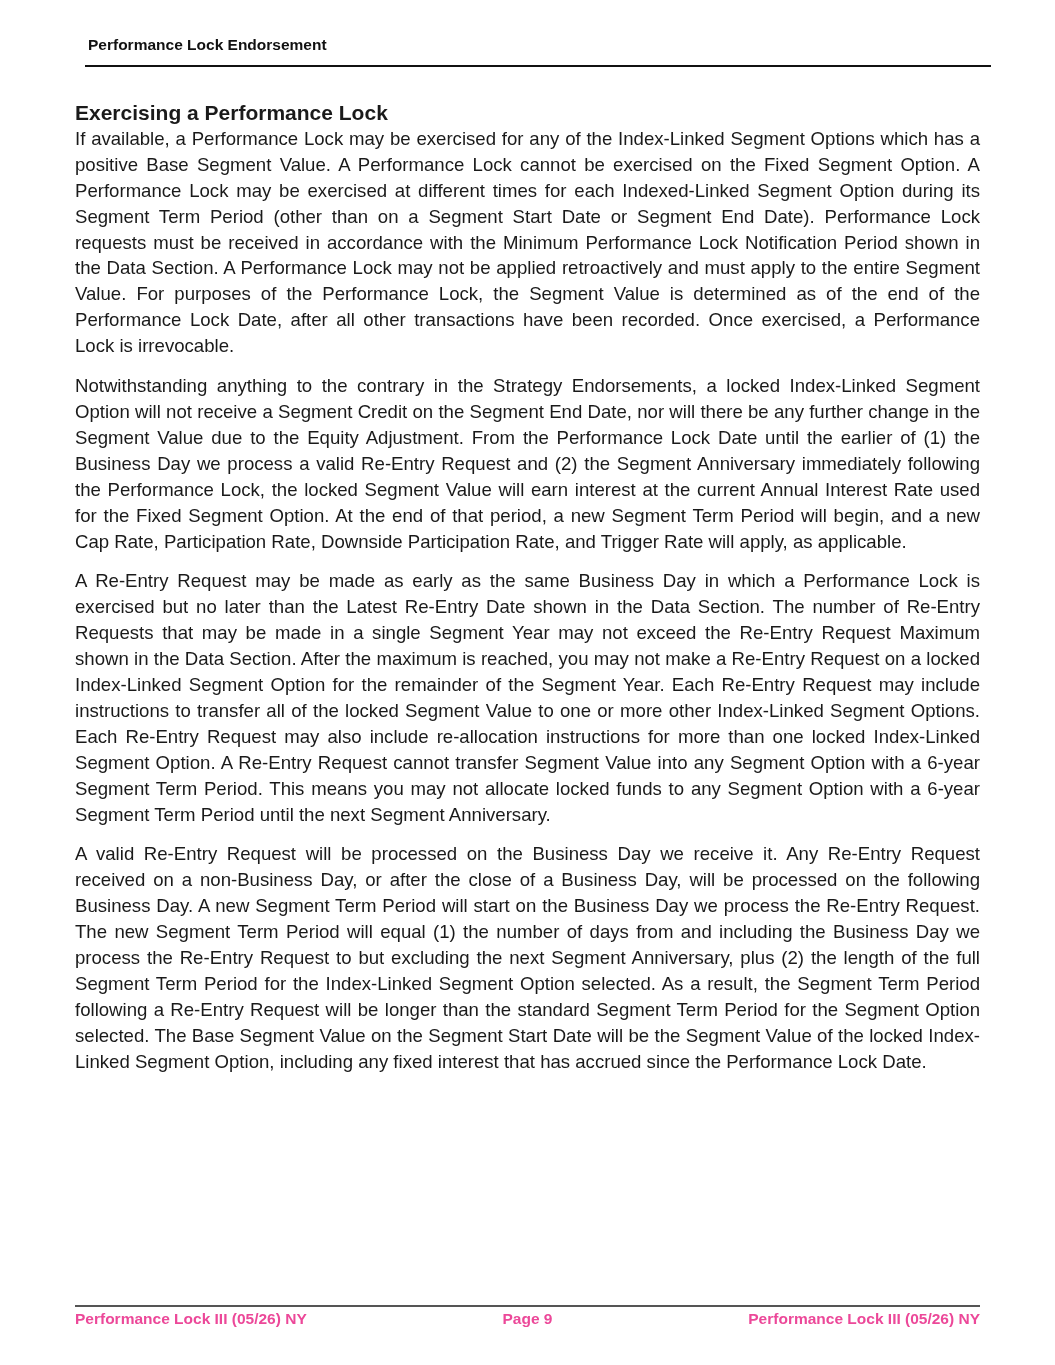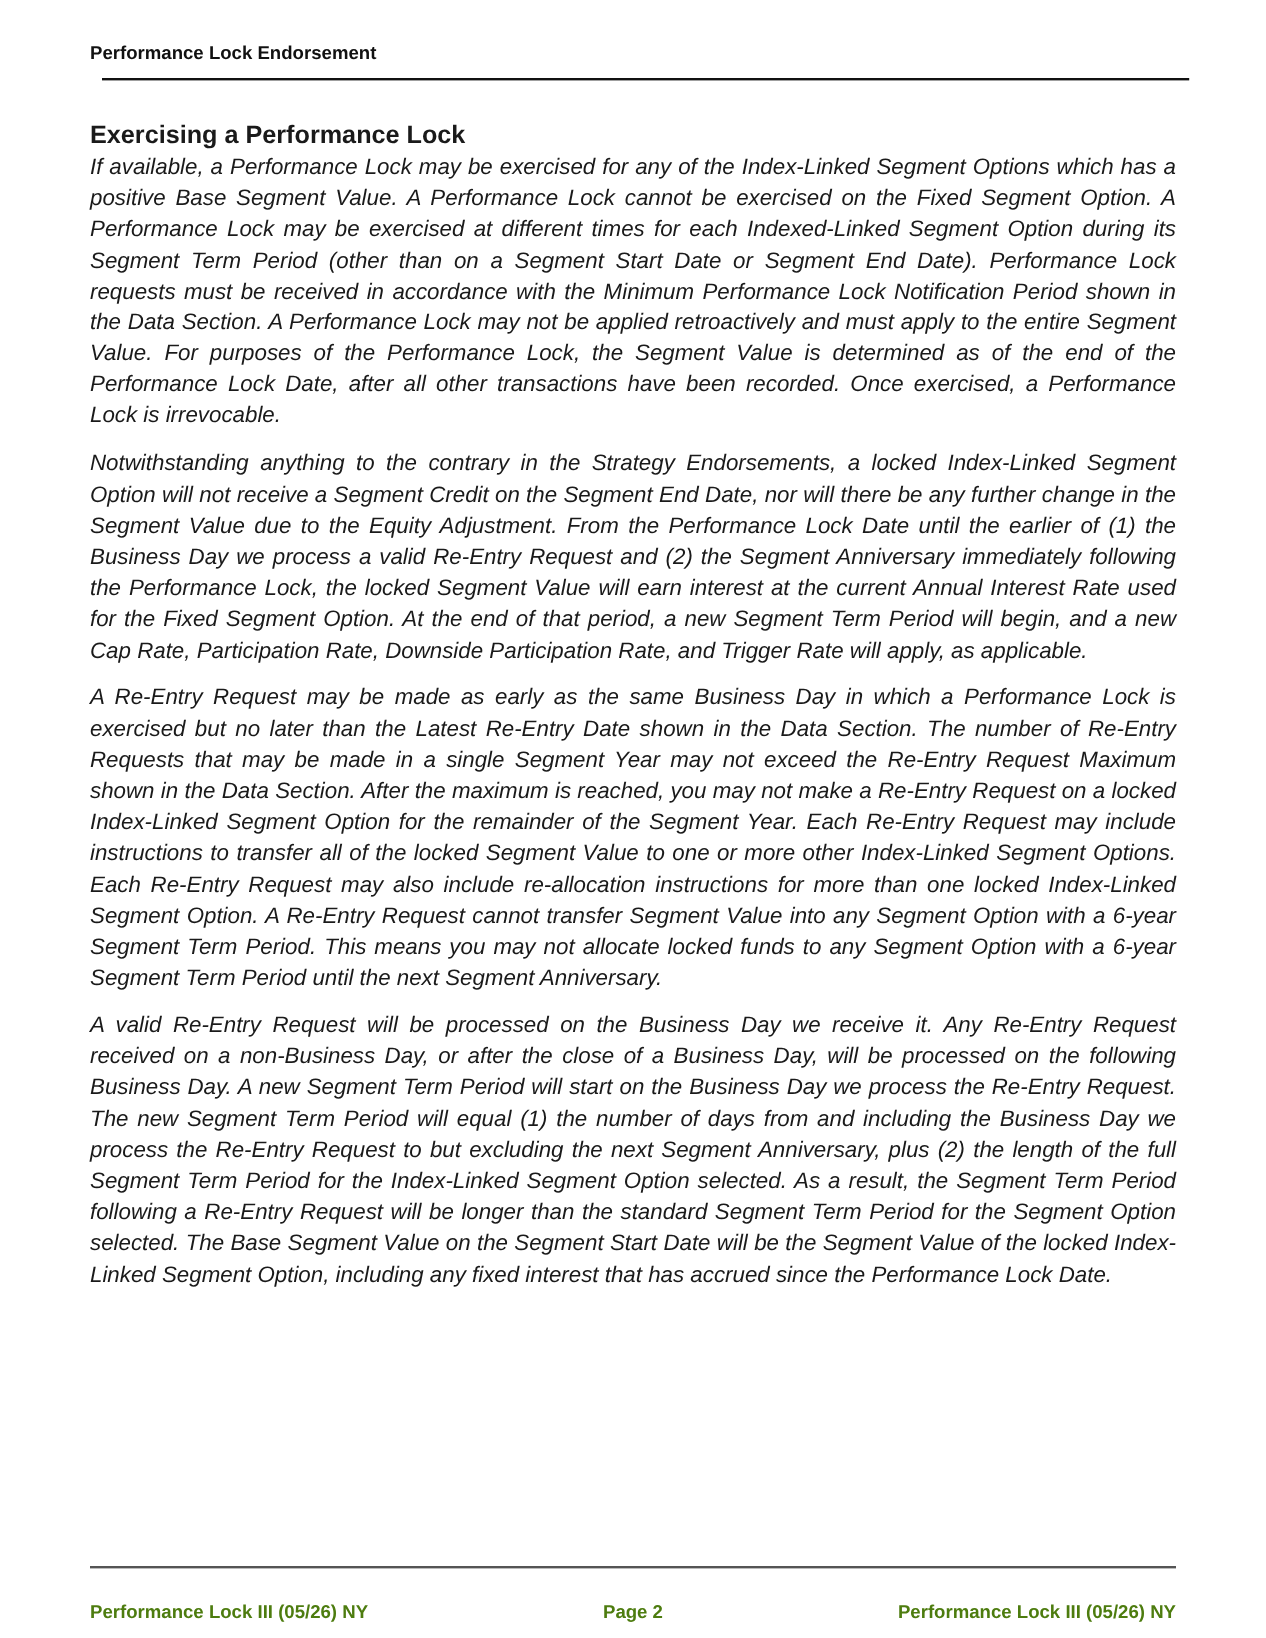--- a/index.html
+++ b/index.html
@@ -18,21 +18,21 @@
     .page-header {
       position: absolute;
       left: 75px;
       top: 36px;
       width: 905px;
       height: 20px;
       font-size: 15.5px;
       font-weight: bold;
       color: #111;
     }
-    .page-header .left { position: absolute; left: 0; top: 0; }
+    .page-header .left { position: absolute; left: 13px; top: 0; }
     .page-header .right { position: absolute; right: 0; top: 0; }
     .header-rule {
       position: absolute;
       left: 85px;
       top: 65px;
       width: 906px;
       height: 0;
       border-top: 2px solid #111;
     }
     .content {
@@ -45,40 +45,38 @@
     }
     .section-heading {
       font-weight: bold;
       margin: 0;
       font-size: 21px;
       line-height: 25.9px;
     }
     .para {
       margin: 0 0 14px 0;
       text-align: justify;
-      font-style: italic;
     }
     .footer-rule {
       position: absolute;
       left: 75px;
       top: 1305px;
       width: 905px;
       height: 0;
       border-top: 2px solid #555;
     }
     .page-footer {
       position: absolute;
       left: 75px;
       top: 1310px;
       width: 905px;
       height: 20px;
       font-size: 15.5px;
       font-weight: bold;
-      color: #4d7c0f;
-      margin-top: 25px;
+      color: #ec4899;
     }
     .page-footer .left { position: absolute; left: 0; top: 0; }
     .page-footer .center { position: absolute; left: 0; right: 0; top: 0; text-align: center; }
     .page-footer .right { position: absolute; right: 0; top: 0; }
   </style>
 </head>
 <body>
 
 <div class="page-header">
   <span class="left">Performance Lock Endorsement</span>
@@ -93,15 +91,15 @@
   </section>
   <section>
     <p class="para">A Re-Entry Request may be made as early as the same Business Day in which a Performance Lock is exercised but no later than the Latest Re-Entry Date shown in the Data Section. The number of Re-Entry Requests that may be made in a single Segment Year may not exceed the Re-Entry Request Maximum shown in the Data Section. After the maximum is reached, you may not make a Re-Entry Request on a locked Index-Linked Segment Option for the remainder of the Segment Year. Each Re-Entry Request may include instructions to transfer all of the locked Segment Value to one or more other Index-Linked Segment Options. Each Re-Entry Request may also include re-allocation instructions for more than one locked Index-Linked Segment Option. A Re-Entry Request cannot transfer Segment Value into any Segment Option with a 6-year Segment Term Period. This means you may not allocate locked funds to any Segment Option with a 6-year Segment Term Period until the next Segment Anniversary.</p>
     <p class="para">A valid Re-Entry Request will be processed on the Business Day we receive it. Any Re-Entry Request received on a non-Business Day, or after the close of a Business Day, will be processed on the following Business Day. A new Segment Term Period will start on the Business Day we process the Re-Entry Request.  The new Segment Term Period will equal (1) the number of days from and including the Business Day we process the Re-Entry Request to but excluding the next Segment Anniversary, plus (2) the length of the full Segment Term Period for the Index-Linked Segment Option selected. As a result, the Segment Term Period following a Re-Entry Request will be longer than the standard Segment Term Period for the Segment Option selected.  The Base Segment Value on the Segment Start Date will be the Segment Value of the locked Index-Linked Segment Option, including any fixed interest that has accrued since the Performance Lock Date.</p>
   </section>
 </div>
 
 <div class="footer-rule"></div>
 <div class="page-footer">
   <span class="left">Performance Lock III (05/26) NY</span>
-  <span class="center">Page 2</span>
+  <span class="center">Page 9</span>
   <span class="right">Performance Lock III (05/26) NY</span>
 </div>
 
 </body></html>

